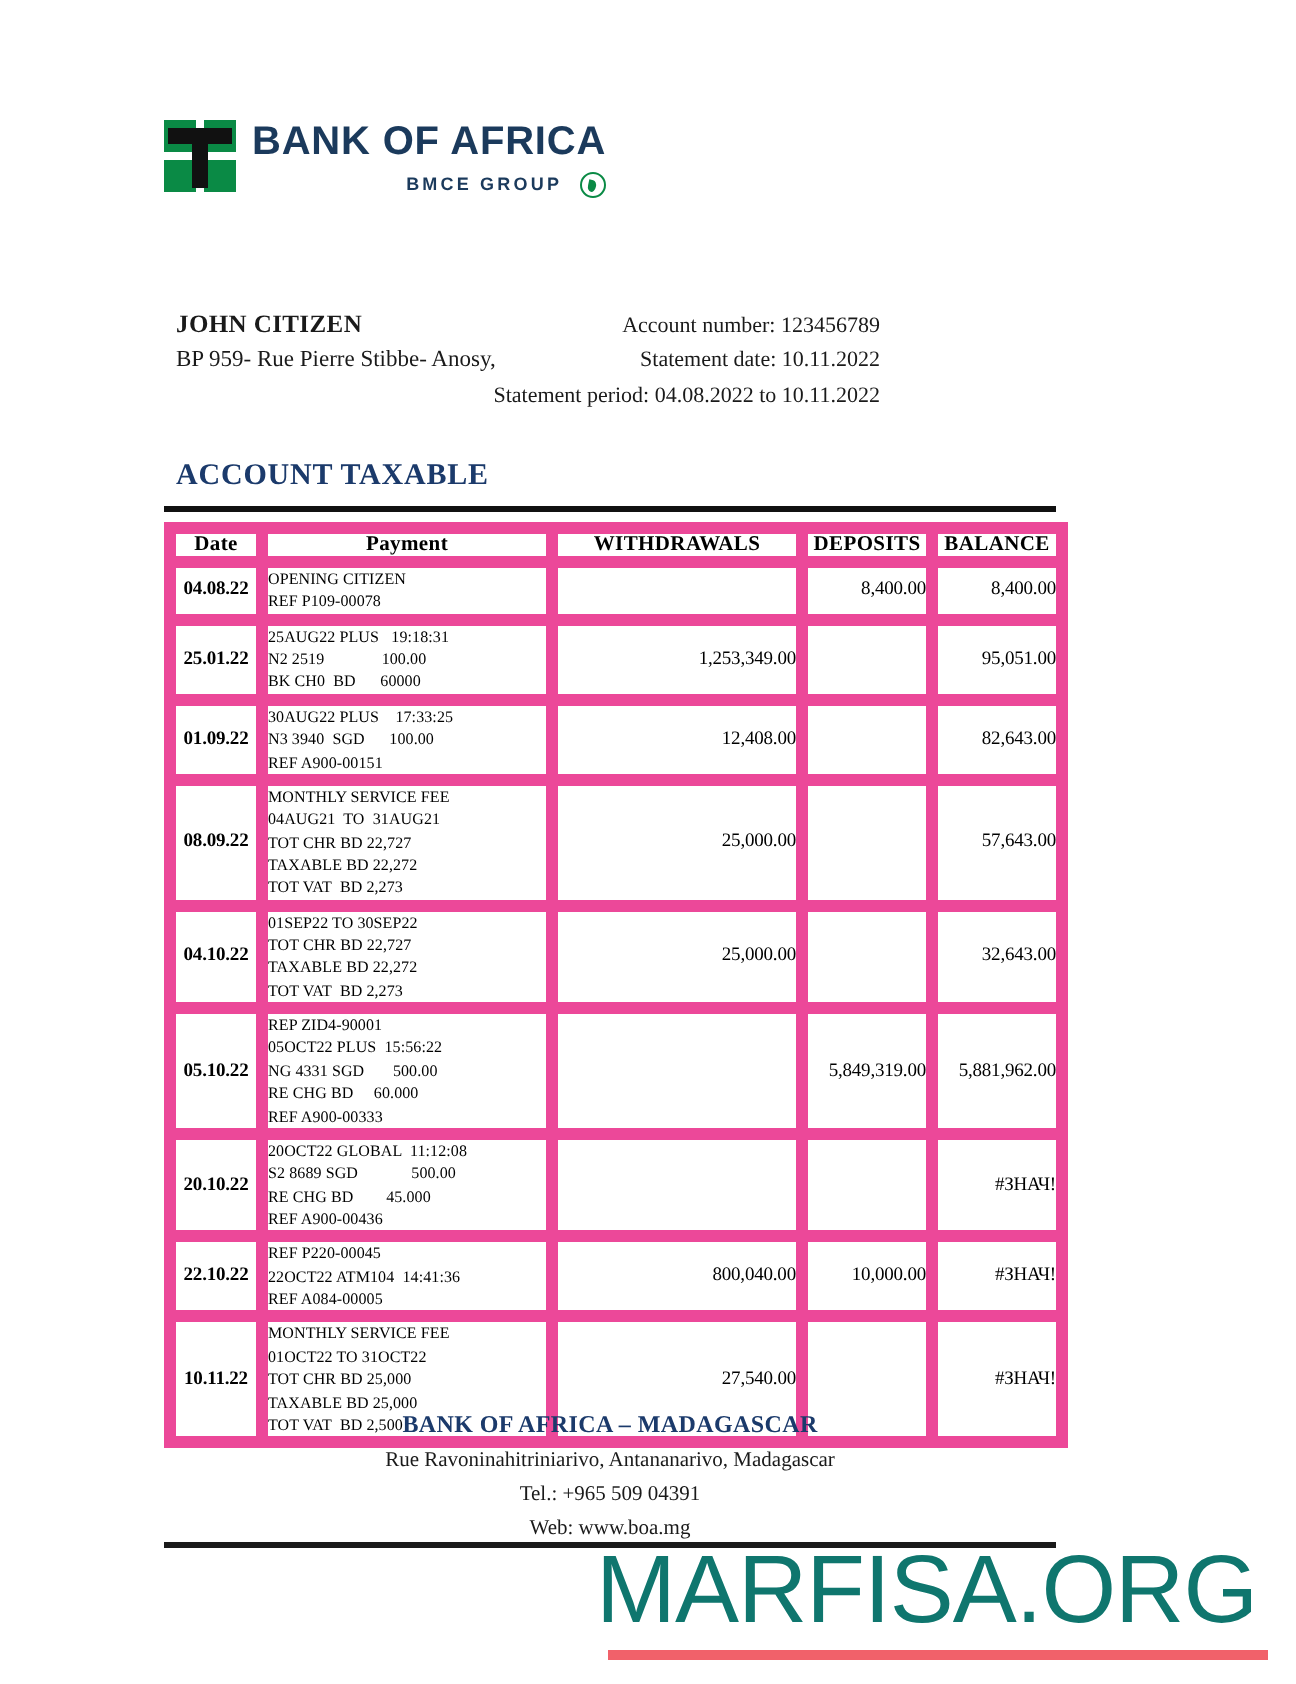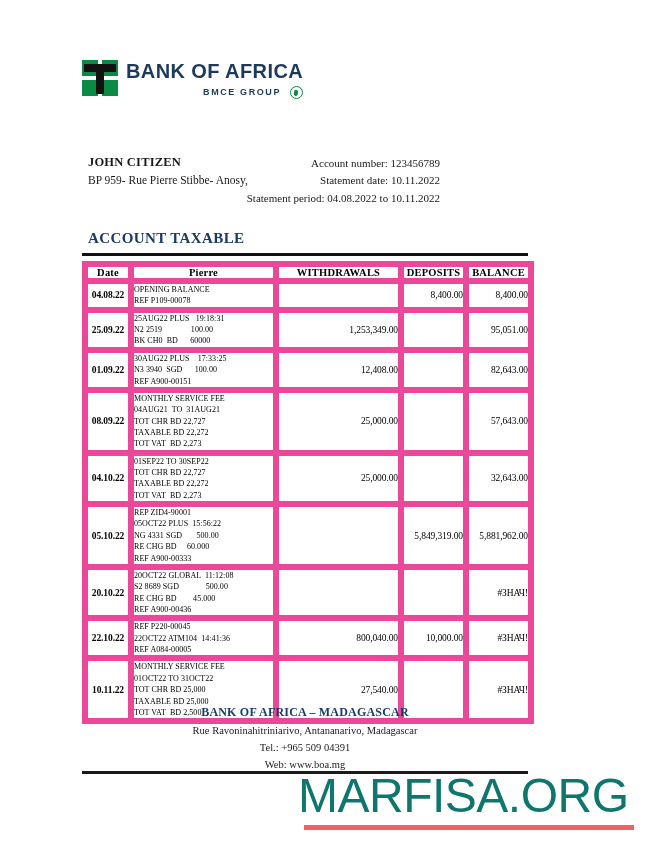--- a/index.html
+++ b/index.html
@@ -277,39 +277,39 @@
     <colgroup>
       <col class="c-date">
         <col class="c-details">
         <col class="c-with">
         <col class="c-dep">
         <col class="c-bal">
     </colgroup>
     <thead>
       <tr>
         <th>Date</th>
-        <th>Pierre</th>
+        <th>Payment</th>
         <th>WITHDRAWALS</th>
         <th>DEPOSITS</th>
         <th>BALANCE</th>
       </tr>
     </thead>
     <tbody id="tbody">
         <tr>
           <td class="date">04.08.22</td>
           <td class="details">
-            <div class="line">OPENING BALANCE</div>
+            <div class="line">OPENING CITIZEN</div>
             <div class="line">REF P109-00078</div>
           </td>
           <td class="num"></td>
           <td class="num">8,400.00</td>
           <td class="num">8,400.00</td>
         </tr>
         <tr>
-          <td class="date">25.09.22</td>
+          <td class="date">25.01.22</td>
           <td class="details">
             <div class="line">25AUG22 PLUS   19:18:31</div>
             <div class="line">N2 2519              100.00</div>
             <div class="line">BK CH0  BD      60000</div>
           </td>
           <td class="num">1,253,349.00</td>
           <td class="num"></td>
           <td class="num">95,051.00</td>
         </tr>
         <tr>

